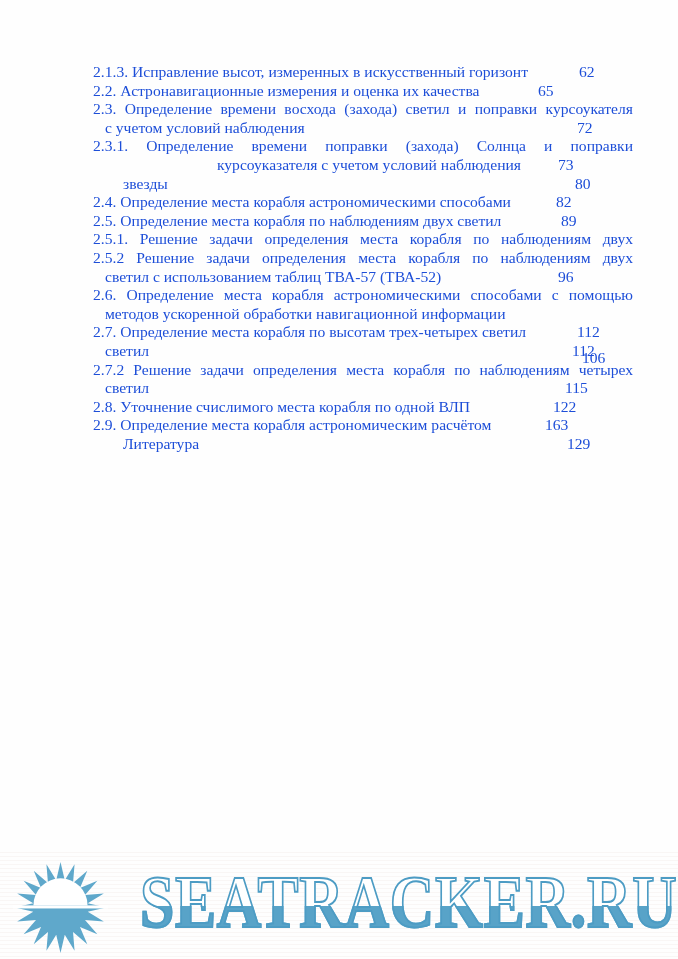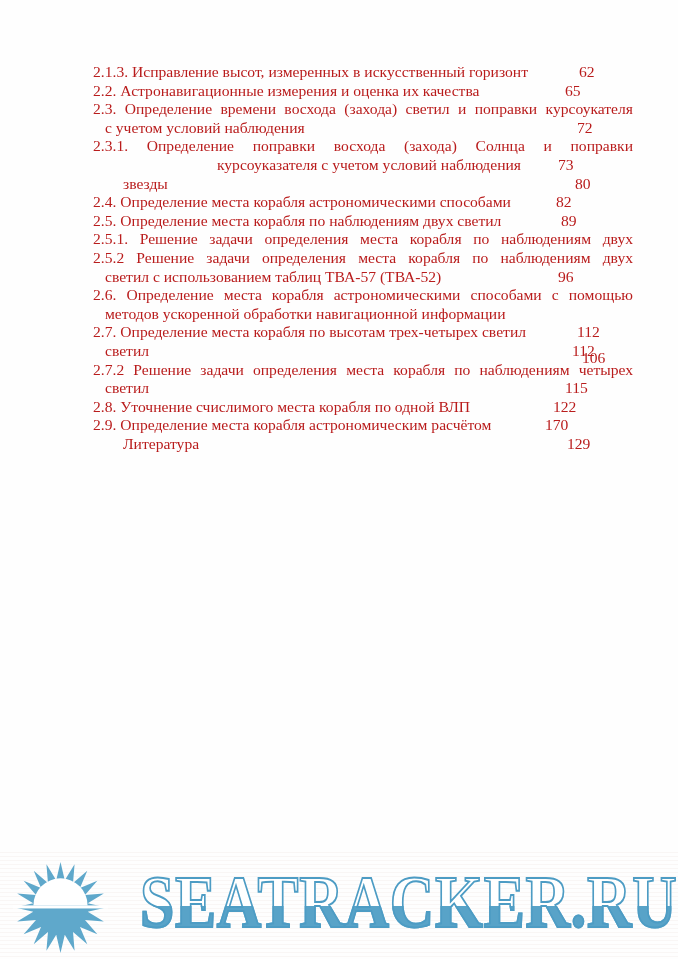--- a/index.html
+++ b/index.html
@@ -12,21 +12,21 @@
   }
   .page {
     position:absolute; inset:0;
     background:#fefefe;
   }
   
   .toc {
     position:absolute;
     left:93px; top:63px;
     width:540px;
-    color:#b91c1c;
+    color:#1d4ed8;
     font-size:15.6px;
     line-height:18.6px;
   }
   .toc-line {
     position:relative;
     height:18.6px;
     white-space:nowrap;
   }
   .toc-text {
     display:block;
@@ -78,31 +78,31 @@
 
 <div class="page">
 
   <div class="toc">
       <div class="toc-line">
         <span class="toc-text">2.1.3. Исправление высот, измеренных в искусственный горизонт</span>
         <span class="toc-page" style="left: 477px; margin-left: 9px;">62</span>
       </div>
       <div class="toc-line">
         <span class="toc-text">2.2. Астронавигационные измерения и оценка их качества</span>
-        <span class="toc-page" style="left: 445px; margin-left: 27px;">65</span>
+        <span class="toc-page" style="left: 445px;">65</span>
       </div>
       <div class="toc-line just">
         <span class="toc-text">2.3. Определение времени восхода (захода) светил и поправки курсоукателя</span>
       </div>
       <div class="toc-line">
         <span class="toc-text" style="padding-left: 12px;">с учетом условий наблюдения</span>
         <span class="toc-page" style="left: 484px;">72</span>
       </div>
       <div class="toc-line just">
-        <span class="toc-text">2.3.1. Определение поправки восхода (захода) Солнца и поправки</span>
+        <span class="toc-text">2.3.1. Определение времени поправки (захода) Солнца и поправки</span>
       </div>
       <div class="toc-line">
         <span class="toc-text" style="padding-left: 12px; text-align: center;">курсоуказателя с учетом условий наблюдения</span>
         <span class="toc-page" style="left: 465px;">73</span>
       </div>
       <div class="toc-line">
         <span class="toc-text" style="padding-left: 30px;">звезды</span>
         <span class="toc-page" style="left: 482px;">80</span>
       </div>
       <div class="toc-line">
@@ -144,21 +144,21 @@
       <div class="toc-line">
         <span class="toc-text" style="padding-left: 12px;">светил</span>
         <span class="toc-page" style="left: 472px;">115</span>
       </div>
       <div class="toc-line">
         <span class="toc-text">2.8. Уточнение счислимого места корабля по одной ВЛП</span>
         <span class="toc-page" style="left: 460px;">122</span>
       </div>
       <div class="toc-line">
         <span class="toc-text">2.9. Определение места корабля астрономическим расчётом</span>
-        <span class="toc-page" style="left: 452px;">170</span>
+        <span class="toc-page" style="left: 452px;">163</span>
       </div>
       <div class="toc-line">
         <span class="toc-text" style="padding-left: 30px;">Литература</span>
         <span class="toc-page" style="left: 474px;">129</span>
       </div>
     </div>
 
   <div class="scan-noise"></div>
 
   <svg class="sun" viewBox="0 0 100 100" xmlns="http://www.w3.org/2000/svg" aria-hidden="true">

